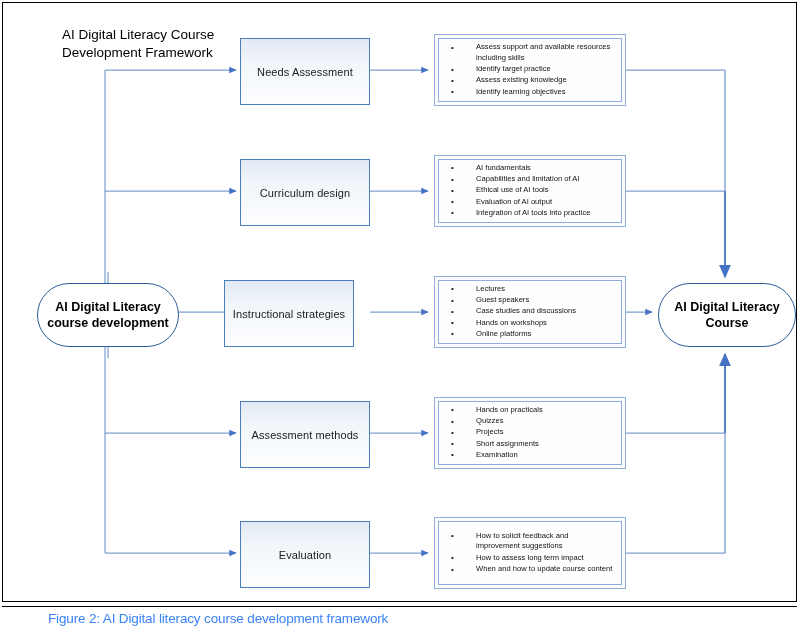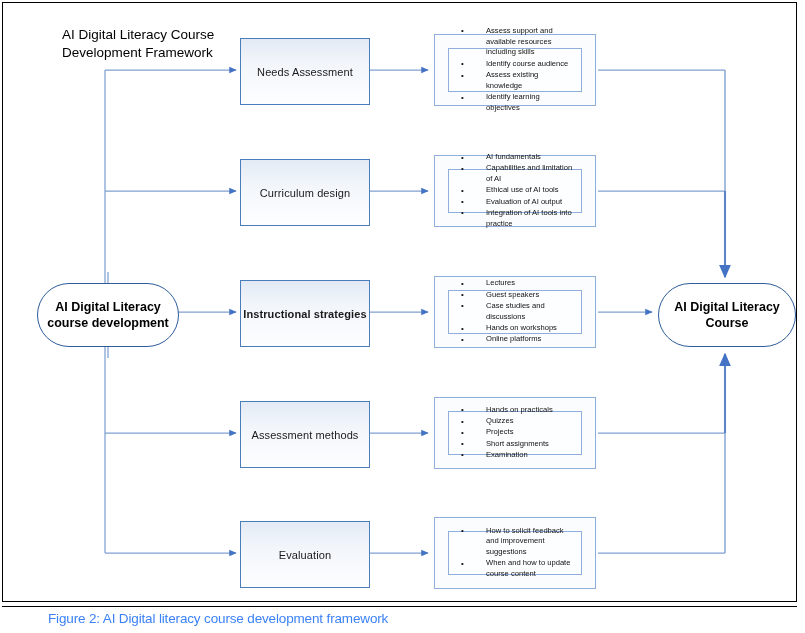--- a/index.html
+++ b/index.html
@@ -117,24 +117,24 @@
     text-align: center;
     font-size: 11px;
     color: #1A1A1A;
     letter-spacing: 0.1px;
   }
 
   
   .bullet-panel {
     position: absolute;
     box-sizing: border-box;
-    width: 162px;
+    width: 192px;
     border: 1.1px solid #8FAEDC;
     background: #FBFCFE;
-    padding: 13px;
+    padding: 3px;
   }
   .bullet-panel-inner {
     box-sizing: border-box;
     width: 100%;
     height: 100%;
     border: 1.1px solid #8FAEDC;
     background: #FDFEFF;
     padding: 6px 8px 6px 6px;
     display: flex;
     flex-direction: column;
@@ -218,29 +218,29 @@
       <path d="M 725 433 L 725 354" marker-end="url(#arrow-d)"></path>
     </g>
   </svg>
 
   <div class="terminator" id="node-start">AI Digital Literacy course development</div>
 
   <div class="terminator" id="node-end">AI Digital Literacy Course</div>
 
   <div class="process-box" style="left:240px; top:38px;">Needs Assessment</div>
   <div class="process-box" style="left:240px; top:159px;">Curriculum design</div>
-  <div class="process-box" style="left:240px; top:280px;font-weight:bold;">Instructional strategies</div>
+  <div class="process-box" style="left:224px; top:280px;">Instructional strategies</div>
   <div class="process-box" style="left:240px; top:401px;">Assessment methods</div>
   <div class="process-box" style="left:240px; top:521px;">Evaluation</div>
 
   <div class="bullet-panel" style="left:434px; top:34px; height:72px;">
     <div class="bullet-panel-inner">
       <ul class="bullet-list">
         <li>Assess support and available resources including skills</li>
-        <li>Identify course audience</li>
+        <li>Identify target practice</li>
         <li>Assess existing knowledge</li>
         <li>Identify learning objectives</li>
       </ul>
     </div>
   </div>
 
   <div class="bullet-panel" style="left:434px; top:155px; height:72px;">
     <div class="bullet-panel-inner">
       <ul class="bullet-list">
         <li>AI fundamentals</li>
@@ -273,20 +273,21 @@
         <li>Short assignments</li>
         <li>Examination</li>
       </ul>
     </div>
   </div>
 
   <div class="bullet-panel" style="left:434px; top:517px; height:72px;">
     <div class="bullet-panel-inner">
       <ul class="bullet-list">
         <li>How to solicit feedback and improvement suggestions</li>
+        <li>How to assess long term impact</li>
         <li>When and how to update course content</li>
       </ul>
     </div>
   </div>
 
   <div id="caption-rule"></div>
   <div id="figure-caption">Figure 2: AI Digital literacy course development framework</div>
 
 </div>
 

